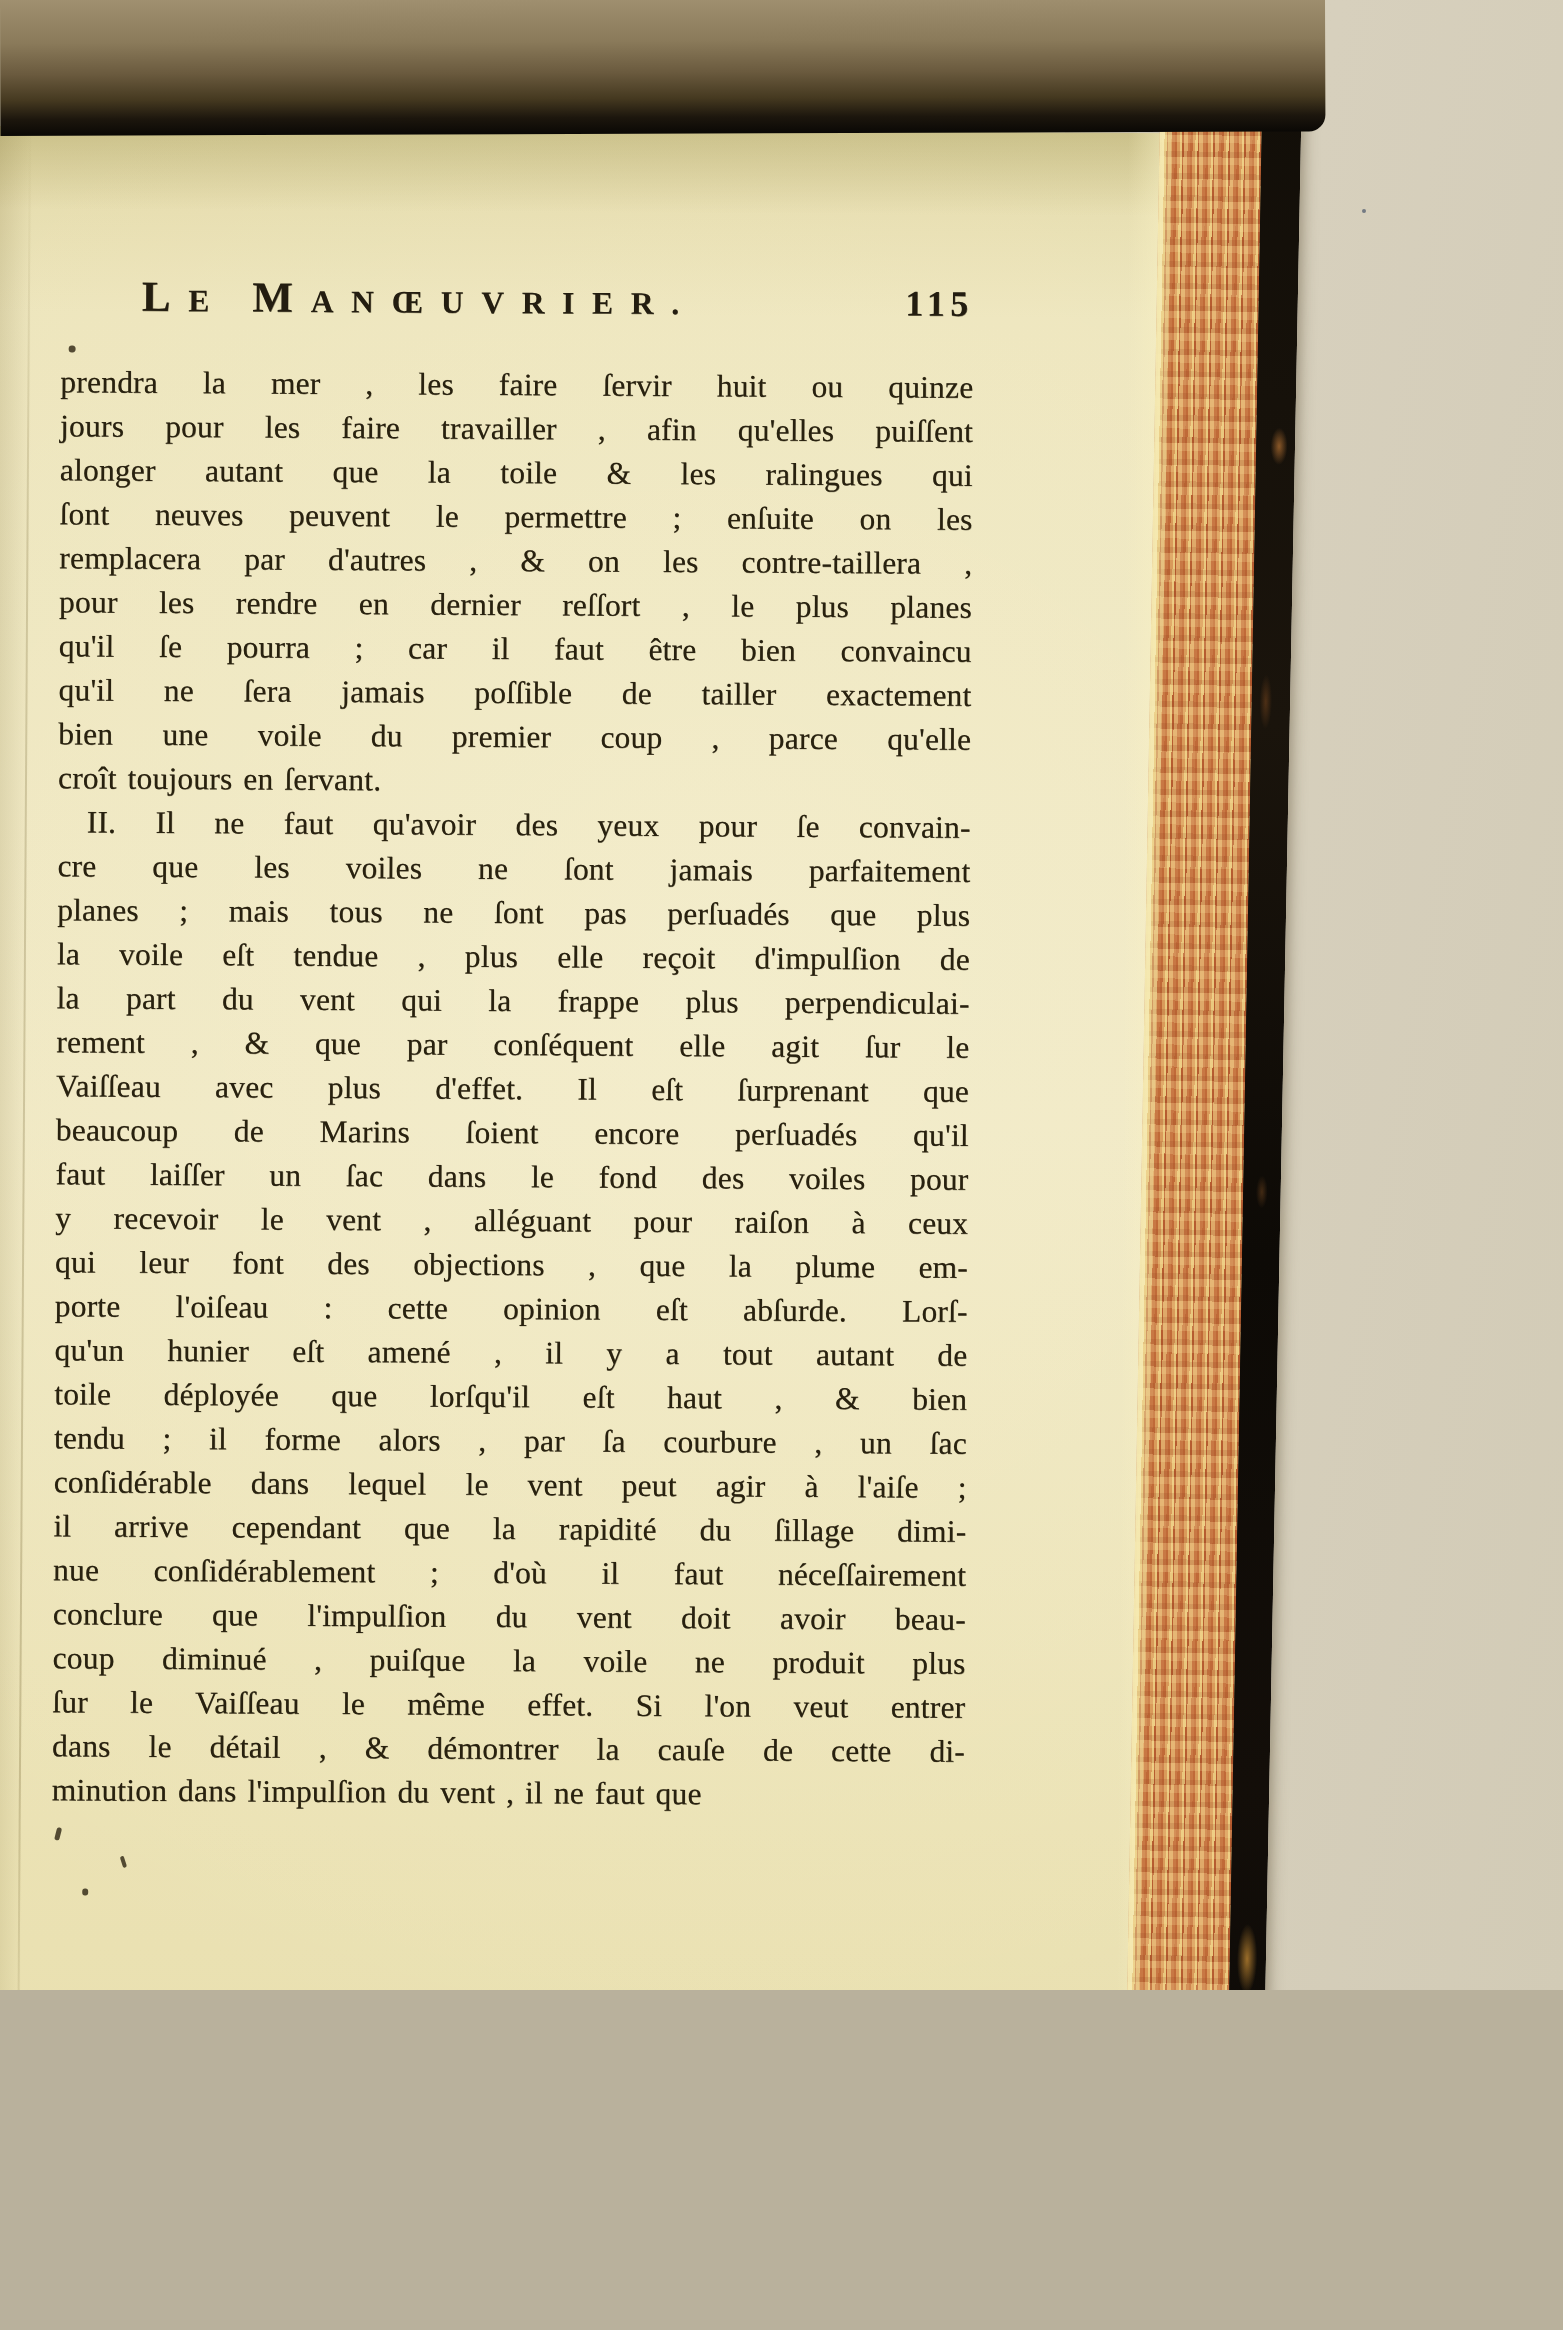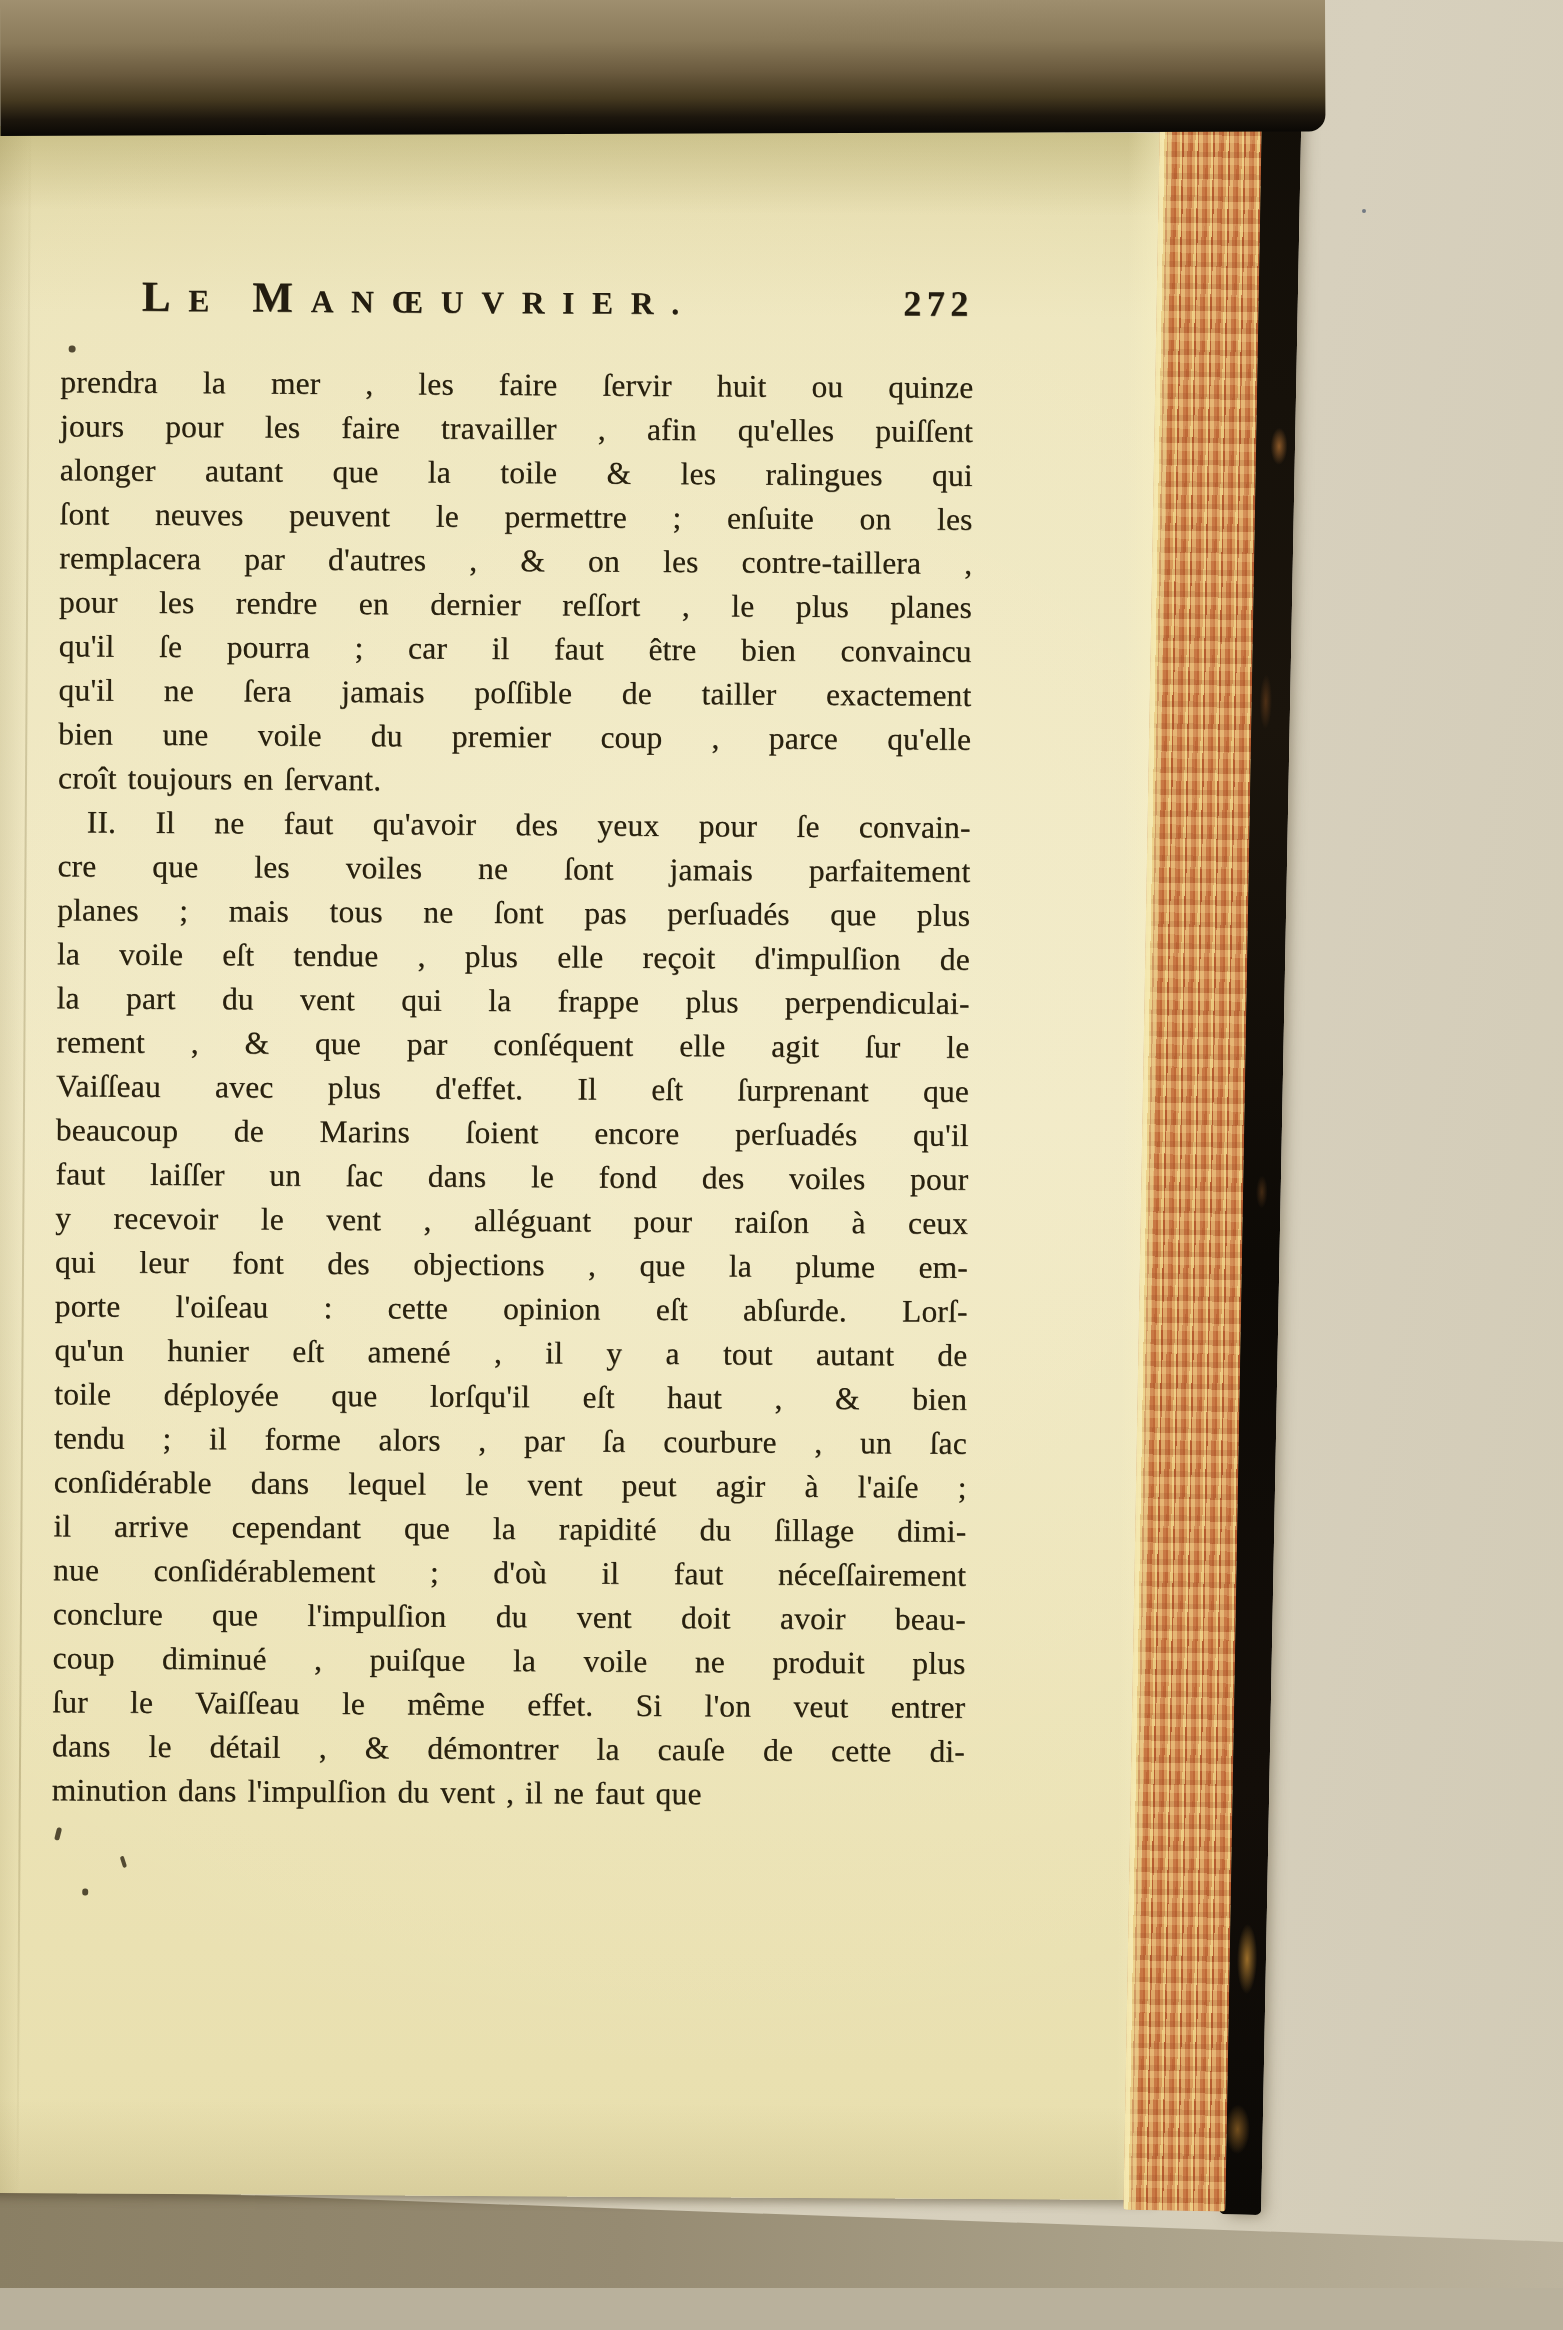--- a/index.html
+++ b/index.html
@@ -1,17 +1,17 @@
 <!DOCTYPE html>
 <html style="font-size:8.8px"><head>
 <meta charset="utf-8">
 <style>
   html,body { margin:0; padding:0; background:#b9b19c; }
   .scene {
-    position:relative; width:1563px; height:2288px; overflow:hidden;
+    position:relative; width:1563px; height:1990px; overflow:hidden;
     background:linear-gradient(100deg,#cdc5ae 0%,#d3ccb7 35%,#d7d0bd 70%,#d2cbb6 100%);
     font-family:"Liberation Serif","DejaVu Serif",serif;
   }
   
   .desk {
     position:absolute; left:0; top:2180px; width:1563px; height:150px;
     background:linear-gradient(93deg,#8a7f64 0%,#968b72 40%,#aaa189 72%,#bdb49e 100%);
     clip-path:polygon(0 6.6px,100% 62px,100% 100%,0 100%);
   }
   
@@ -105,21 +105,21 @@
   <div class="desk"></div>
 
   <div class="cover-edge"></div>
 
   <div class="fore-edge"></div>
 
   <div class="page">
 
     <header class="running-head">
       <div class="head-title"><span class="cap">L</span><span class="sc">E</span><span class="word-gap"></span><span class="cap">M</span><span class="sc">ANŒUVRIER.</span></div>
-      <div class="folio">272</div>
+      <div class="folio">115</div>
     </header>
 
     <div class="text-block">
       <div class="line">prendra la mer , les faire ſervir huit ou quinze</div>
       <div class="line">jours pour les faire travailler , afin qu'elles puiſſent</div>
       <div class="line">alonger autant que la toile &amp; les ralingues qui</div>
       <div class="line">ſont neuves peuvent le permettre ; enſuite on les</div>
       <div class="line">remplacera par d'autres , &amp; on les contre-taillera ,</div>
       <div class="line">pour les rendre en dernier reſſort , le plus planes</div>
       <div class="line">qu'il ſe pourra ; car il faut être bien convaincu</div>

